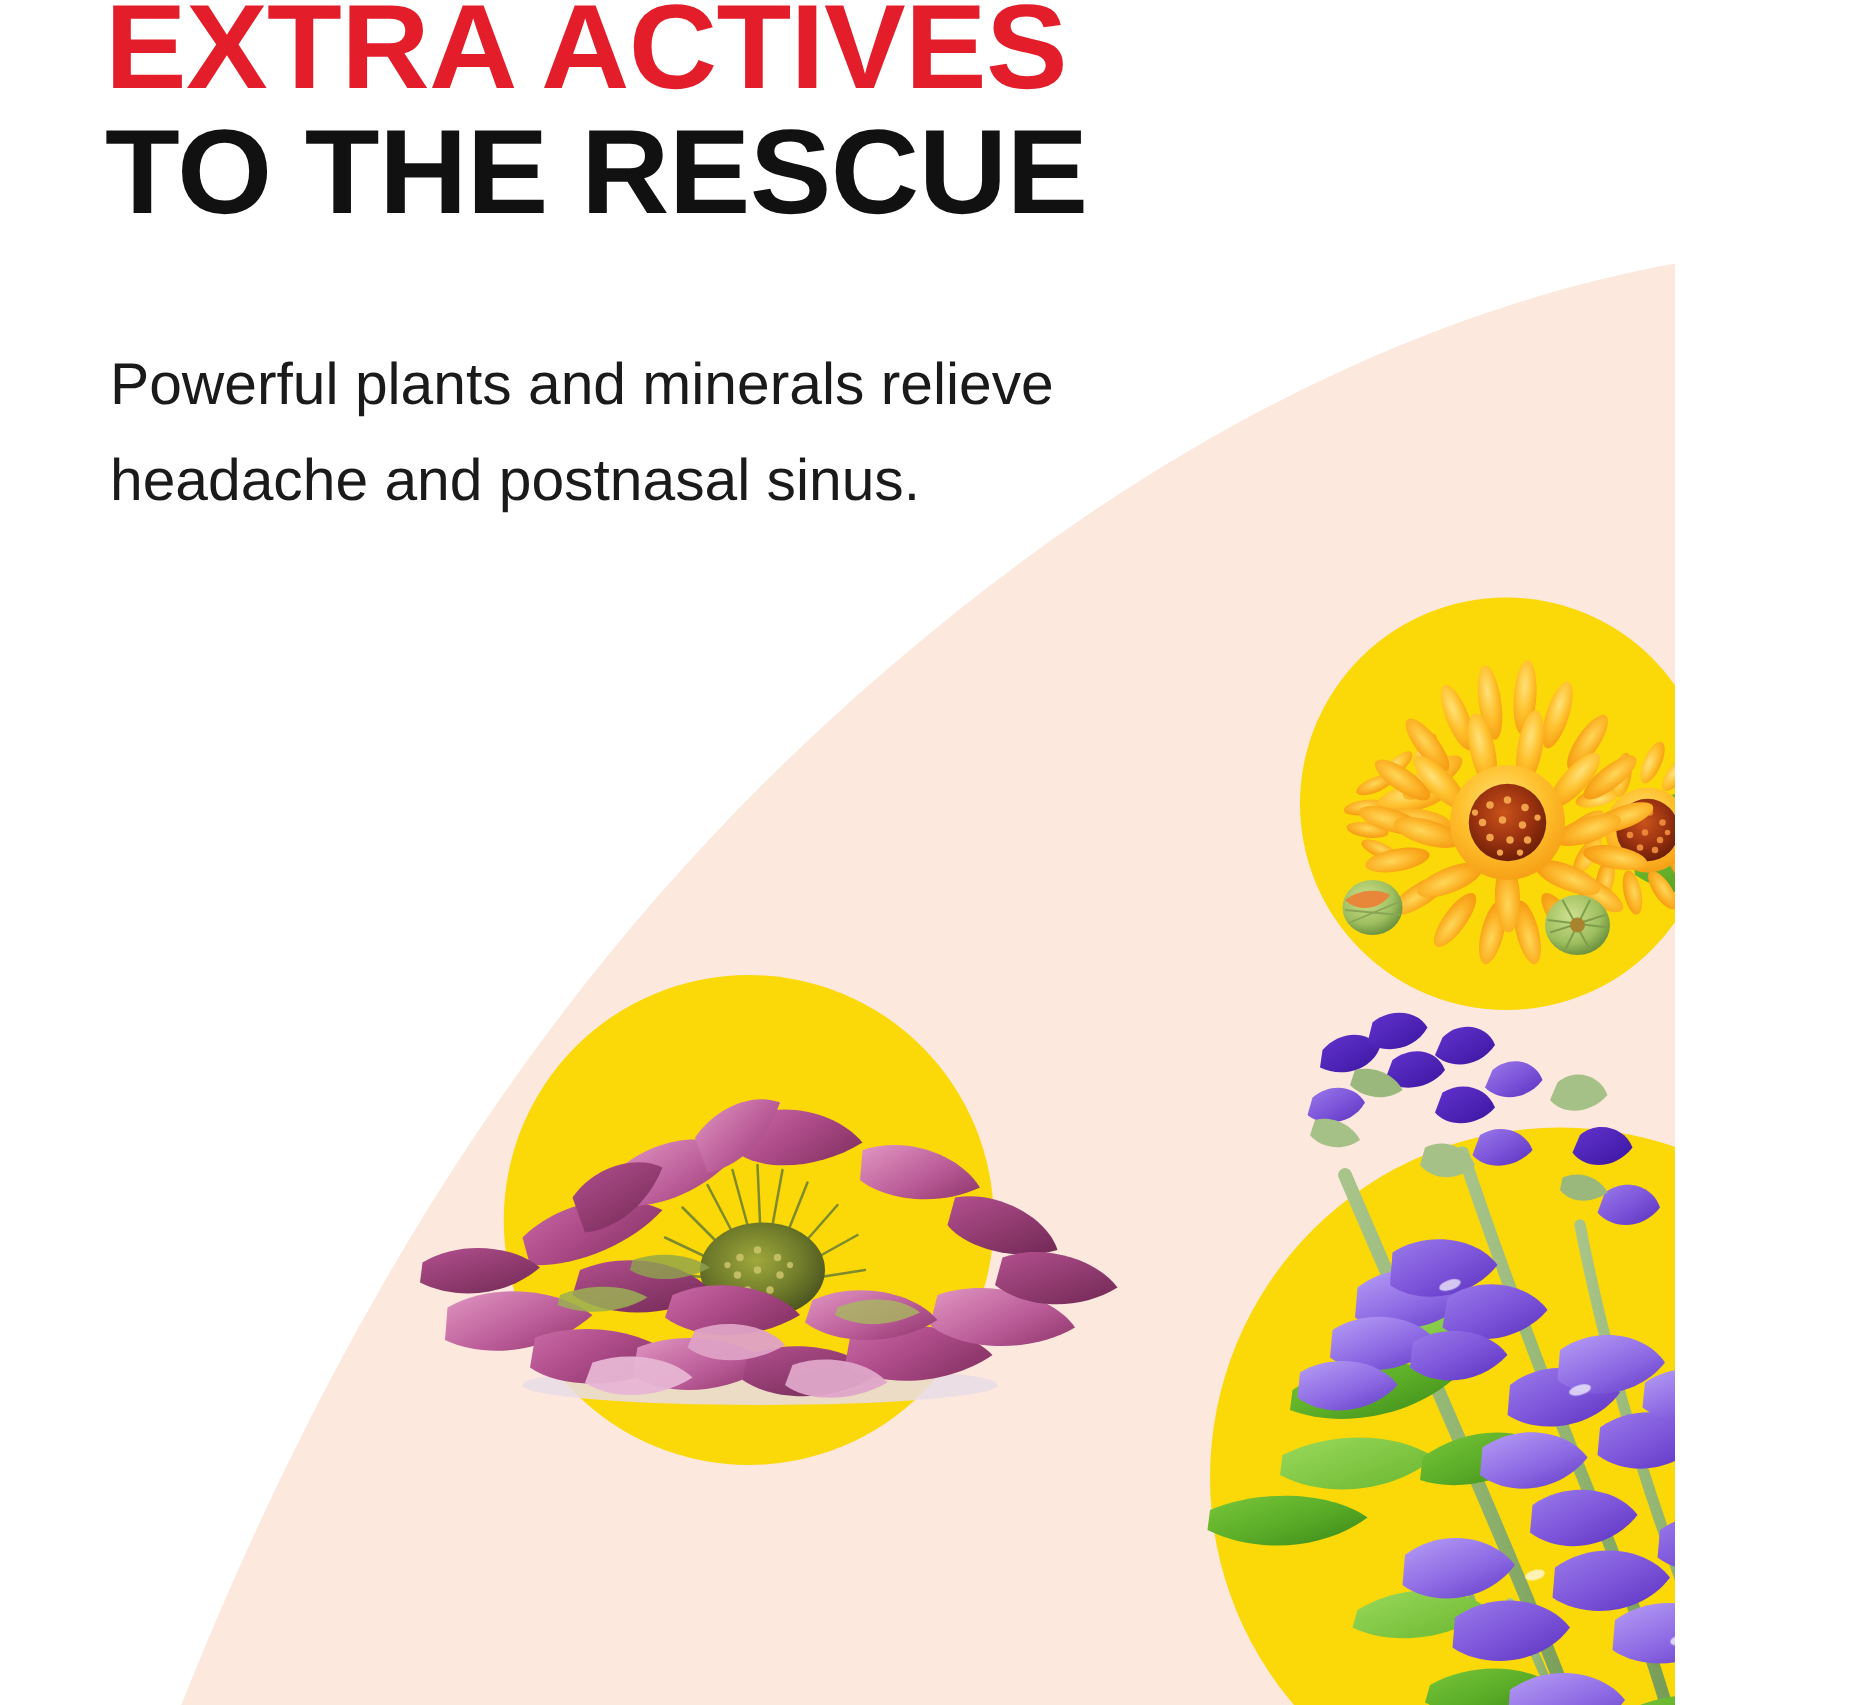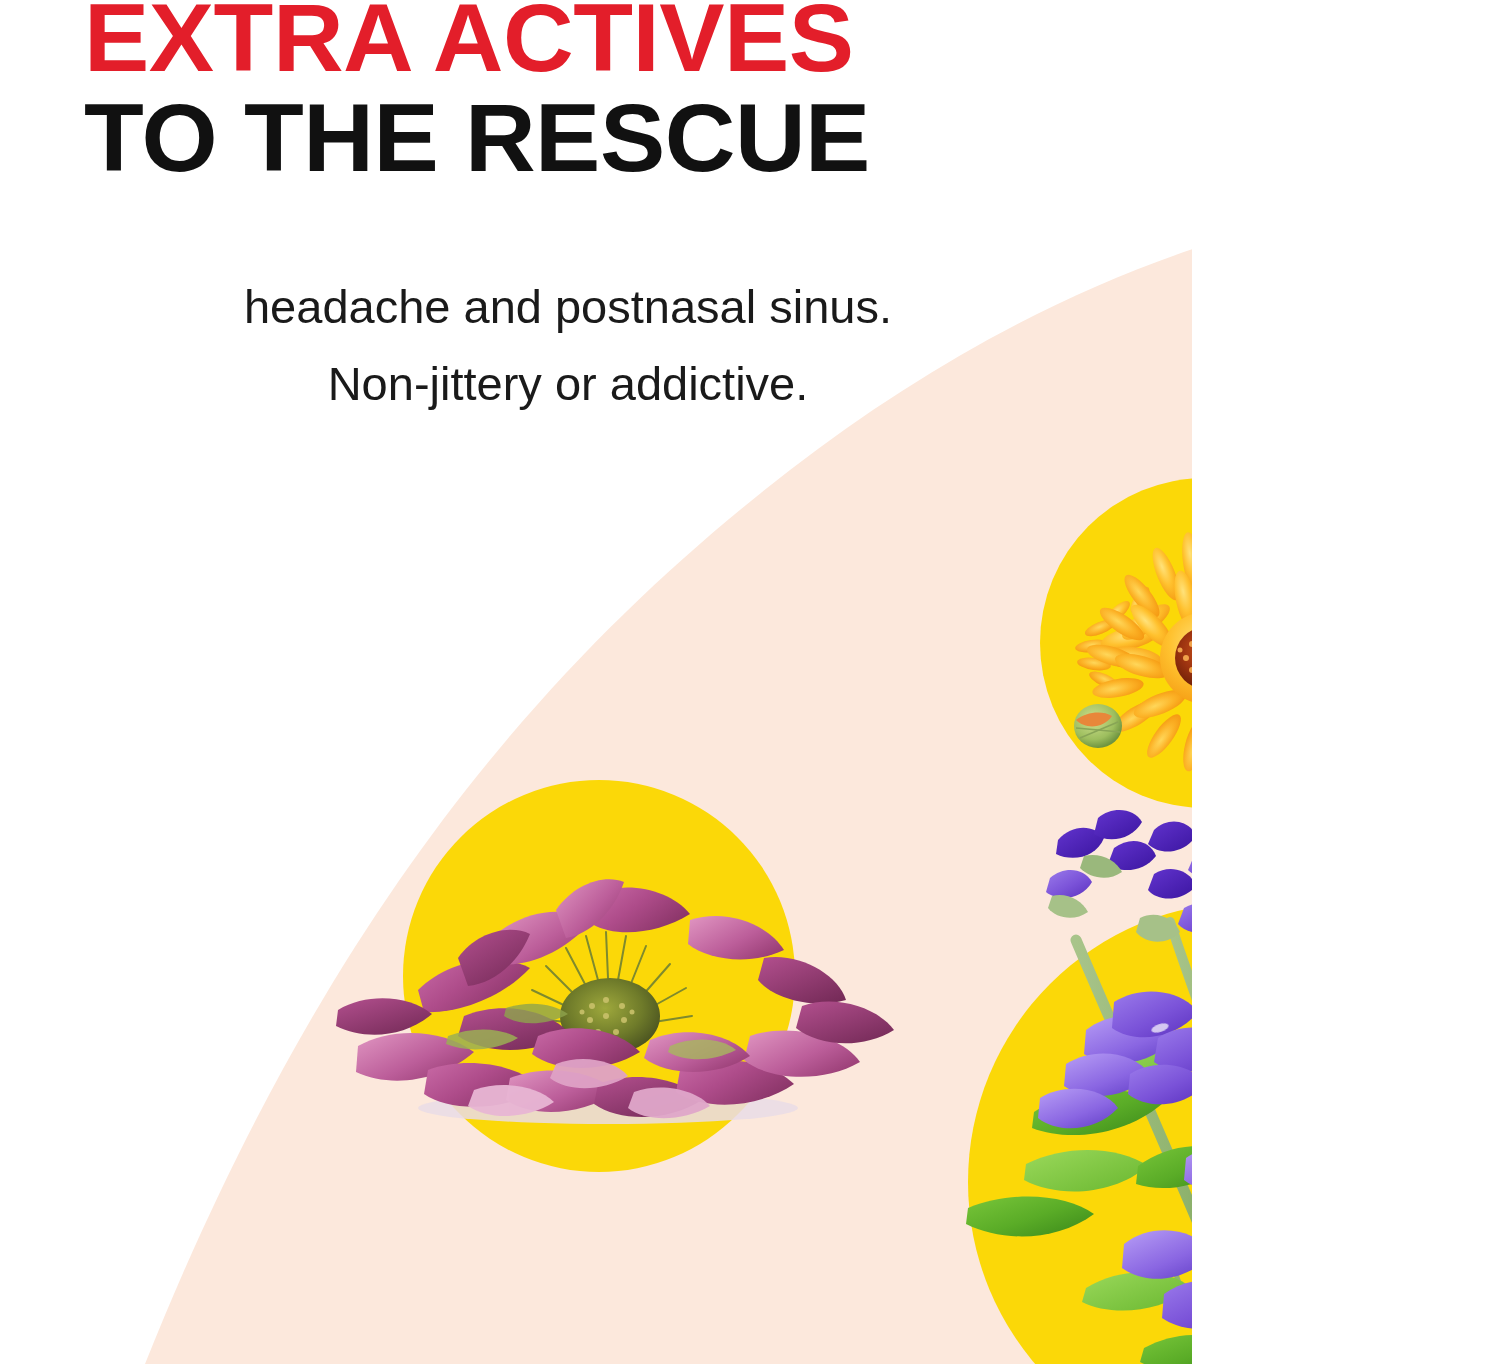--- a/index.html
+++ b/index.html
@@ -7,25 +7,24 @@
     margin: 0;
     padding: 0;
     background: #ffffff;
   }
   body {
     font-family: "Liberation Sans", sans-serif;
   }
 
   #stage {
     position: relative;
-    width: 1192px;
+    width: 1340px;
     height: 1364px;
     overflow: hidden;
     background: #ffffff;
-    text-align: center;
   }
 
   
   #bg-svg {
     position: absolute;
     inset: 0;
     width: 1500px;
     height: 1364px;
     display: block;
   }
@@ -127,22 +126,22 @@
 
       <path fill="#FCE8DC" d="M1500,196 C1260,196 1010,300 790,470 C560,648 330,900 145,1364 L1500,1364 Z"></path>
     </g>
   </svg>
 
   <div id="text-block">
     <div class="headline" id="headline-1" style="color: rgb(227, 30, 42);">EXTRA ACTIVES</div>
     <div class="headline" id="headline-2" style="color: rgb(17, 17, 17);">TO THE RESCUE</div>
 
     <div id="body-copy" style="color: rgb(26, 26, 26);">
+      <p>Powerful plants and minerals relieve</p>
       <p>headache and postnasal sinus.</p>
-      <p>Non-jittery or addictive.</p>
     </div>
   </div>
 
   <div class="medallion" id="medallion-calendula">
     <div class="disc" style="background: rgb(251, 216, 8);"></div>
     <svg class="art" style="left:-70px; top:10px;" width="470" height="320" viewBox="0 0 470 320">
       <defs>
         <radialGradient id="calPetalA" cx="50%" cy="40%" r="60%">
           <stop offset="0%" stop-color="#FFD75A"></stop>
           <stop offset="60%" stop-color="#FCB327"></stop>

